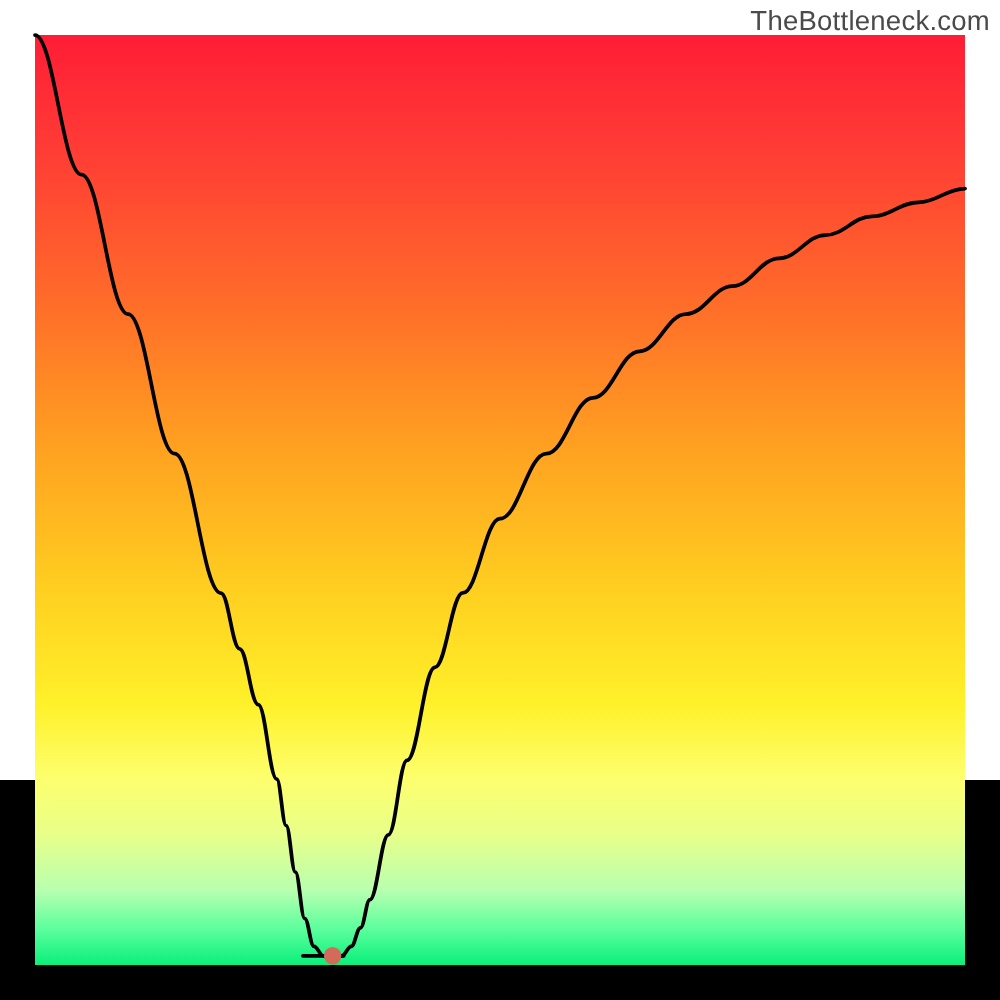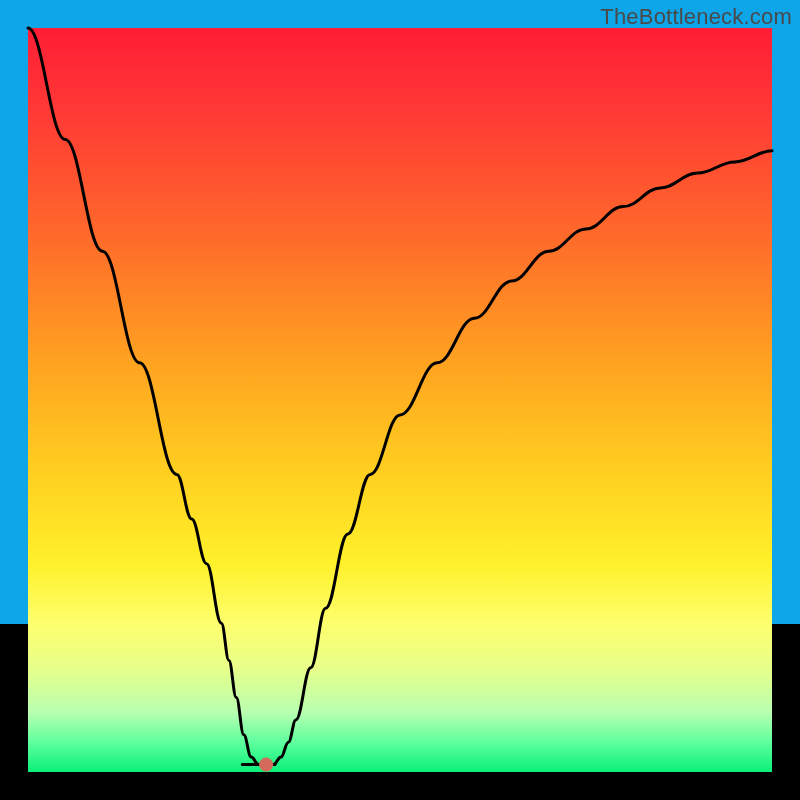--- a/index.html
+++ b/index.html
@@ -8,21 +8,21 @@
     width: 800px;
     height: 800px;
     overflow: hidden;
     background: #000;
     font-family: Arial, Helvetica, sans-serif;
   }
   .frame {
     position: relative;
     width: 800px;
     height: 624px;
-    background: #0ea5e9;
+    background: #ffffff;
   }
   .plot-area {
     position: absolute;
     left: 28px;
     top: 28px;
     width: 744px;
     height: 744px;
     
     background: linear-gradient(
       to bottom,

